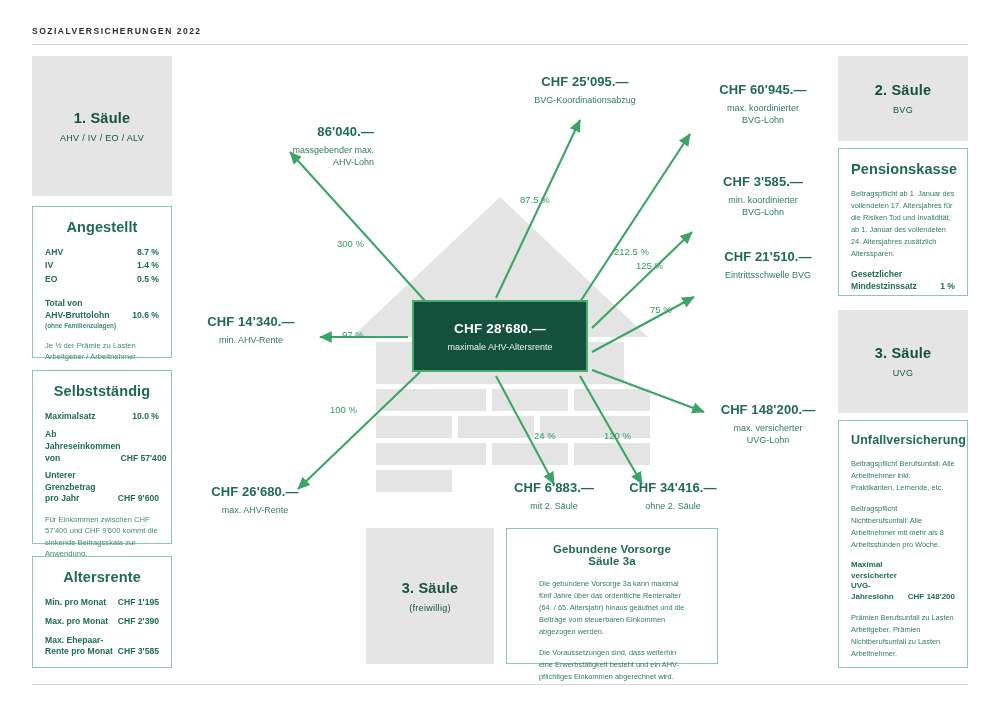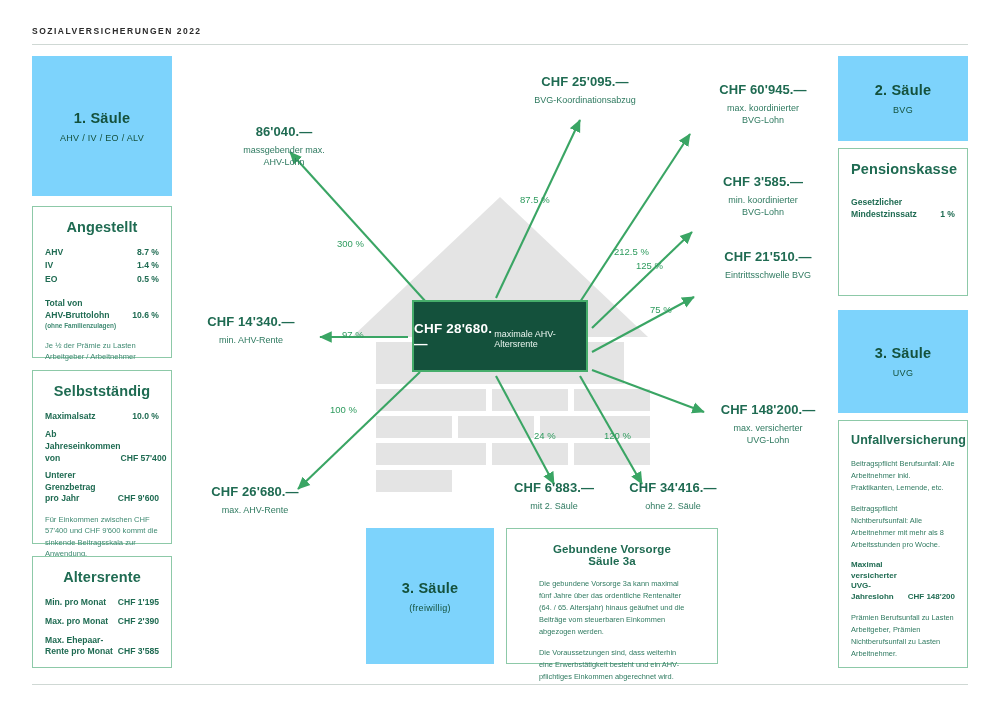--- a/index.html
+++ b/index.html
@@ -48,21 +48,21 @@
   .panel h3 {
     font-size: 14.5px;
     font-weight: 700;
     text-align: center;
     color: #1f6b52;
     margin-bottom: 11px;
     letter-spacing: .1px;
   }
   .green-box {
     position: absolute;
-    background: #7dd3fc;
+    background: #e5e5e5;
     display: flex;
     flex-direction: column;
     align-items: center;
     justify-content: center;
   }
   .green-box .gb-title {
     font-size: 14.5px;
     font-weight: 700;
     color: #14513c;
     letter-spacing: .2px;
@@ -112,21 +112,21 @@
   #house { position: absolute; left: 0; top: 0; }
   #arrows { position: absolute; left: 0; top: 0; }
 
   .center-card {
     position: absolute;
     left: 232px; top: 248px;
     width: 176px; height: 72px;
     background: #14513c;
     border: 2px solid #46ad6b;
     display: flex;
-    flex-direction: row;
+    flex-direction: column;
     align-items: center;
     justify-content: center;
     z-index: 5;
   }
   .center-card .cc-amount {
     font-size: 13.5px; font-weight: 700; color: #ffffff; letter-spacing: .2px;
   }
   .center-card .cc-label {
     font-size: 9px; font-weight: 400; color: #eaf5ef; margin-top: 6px;
   }
@@ -236,20 +236,21 @@
     </div>
   </div>
 
   <div class="green-box" style="left:838px; top:56px; width:130px; height:85px;">
     <div class="gb-title">2. Säule</div>
     <div class="gb-sub">BVG</div>
   </div>
 
   <div class="panel" style="left:838px; top:148px; width:130px; height:148px;">
     <h3>Pensionskasse</h3>
+    <div class="body-text">Beitragspflicht ab 1. Januar des vollendeten 17. Altersjahres für die Risiken Tod und Invalidität, ab 1. Januar des vollendeten 24. Altersjahres zusätzlich Alterssparen.</div>
     <div class="sp9"></div>
     <div class="row tight">
       <span class="lbl">Gesetzlicher
 Mindestzinssatz</span>
       <span class="val" style="align-self:flex-end;">1 %</span>
     </div>
   </div>
 
   <div class="green-box" style="left:838px; top:310px; width:130px; height:103px;">
     <div class="gb-title">3. Säule</div>
@@ -330,21 +331,21 @@
 
         <line x1="412" y1="318" x2="524" y2="360"></line>
       </g>
     </svg>
 
     <div class="center-card">
       <div class="cc-amount">CHF 28'680.—</div>
       <div class="cc-label">maximale AHV-Altersrente</div>
     </div>
 
-    <div class="callout" style="left:14px; top:72px; width:180px;">
+    <div class="callout" style="left:14px; top:72px; width:180px;text-align:right;">
       <div class="amt">86'040.—</div>
       <div class="cap">massgebender max.
 AHV-Lohn</div>
     </div>
 
     <div class="callout" style="left:310px; top:22px; width:190px;">
       <div class="amt">CHF 25'095.—</div>
       <div class="cap">BVG-Koordinationsabzug</div>
     </div>
 

